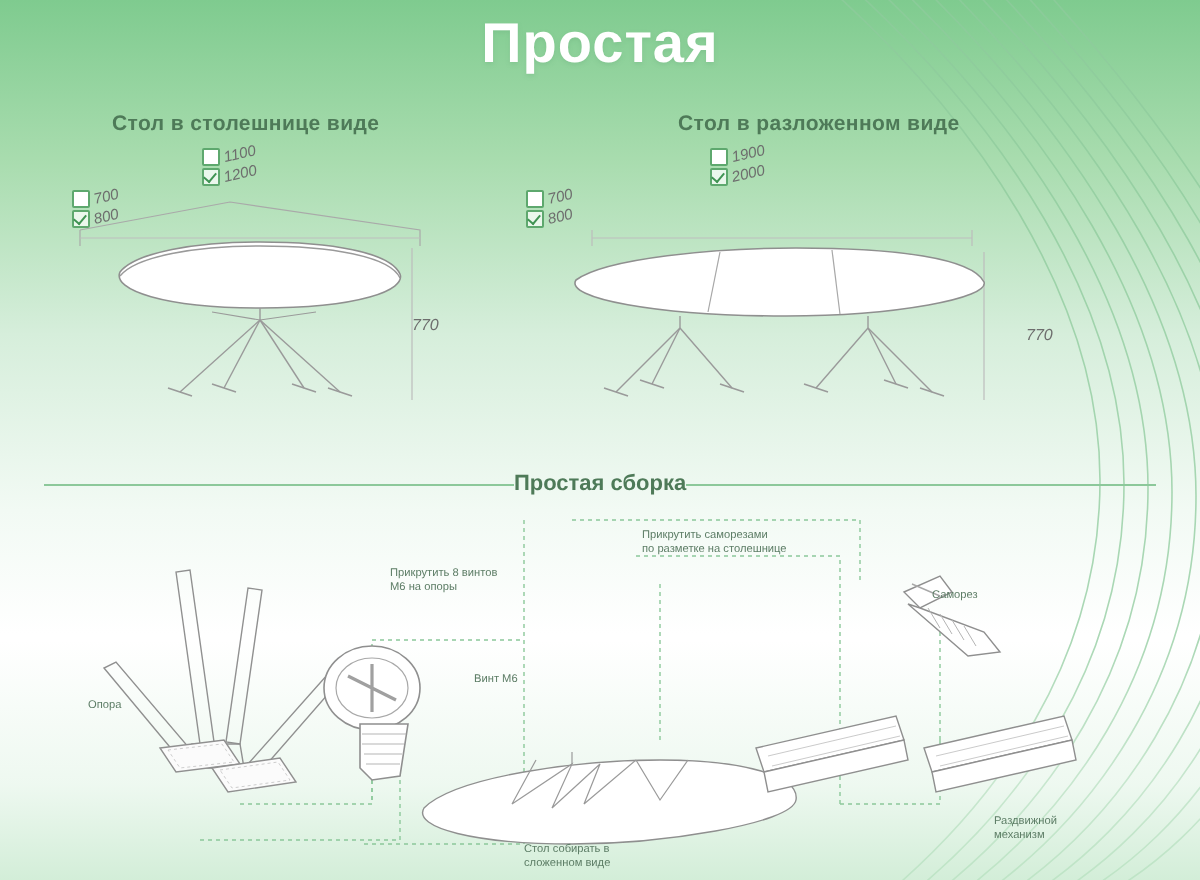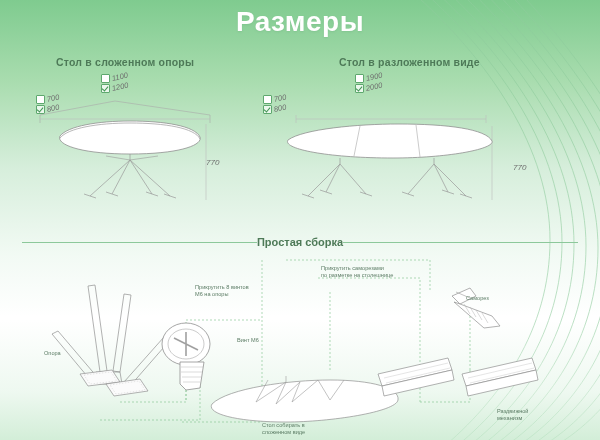--- a/index.html
+++ b/index.html
@@ -61,23 +61,23 @@
       <path d="M70 -10 C 150 70, 210 160, 210 250 C 210 340, 160 410, 100 450"></path>
       <path d="M82 -10 C 162 72, 222 162, 222 252 C 222 342, 172 412, 112 450"></path>
       <path d="M94 -10 C 174 74, 234 164, 234 254 C 234 344, 184 414, 124 450"></path>
       <path d="M106 -10 C 186 76, 246 166, 246 256 C 246 346, 196 416, 136 450"></path>
       <path d="M118 -10 C 198 78, 258 168, 258 258 C 258 348, 208 418, 148 450"></path>
     </g>
   </svg>
 
   <div class="botgrad"></div>
 
-  <div class="title">Размеры</div>
-
-  <div class="sec-title" id="t-left">Стол в сложенном опоры</div>
+  <div class="title">Простая</div>
+
+  <div class="sec-title" id="t-left">Стол в столешнице виде</div>
 
   <div class="opt" style="left:36px;top:95px;">
     <div class="optrow">
       <span class="cb"></span>
       <span class="optlbl rot">700</span>
     </div>
     <div class="optrow">
       <span class="cb on"></span>
       <span class="optlbl rot">800</span>
     </div>

